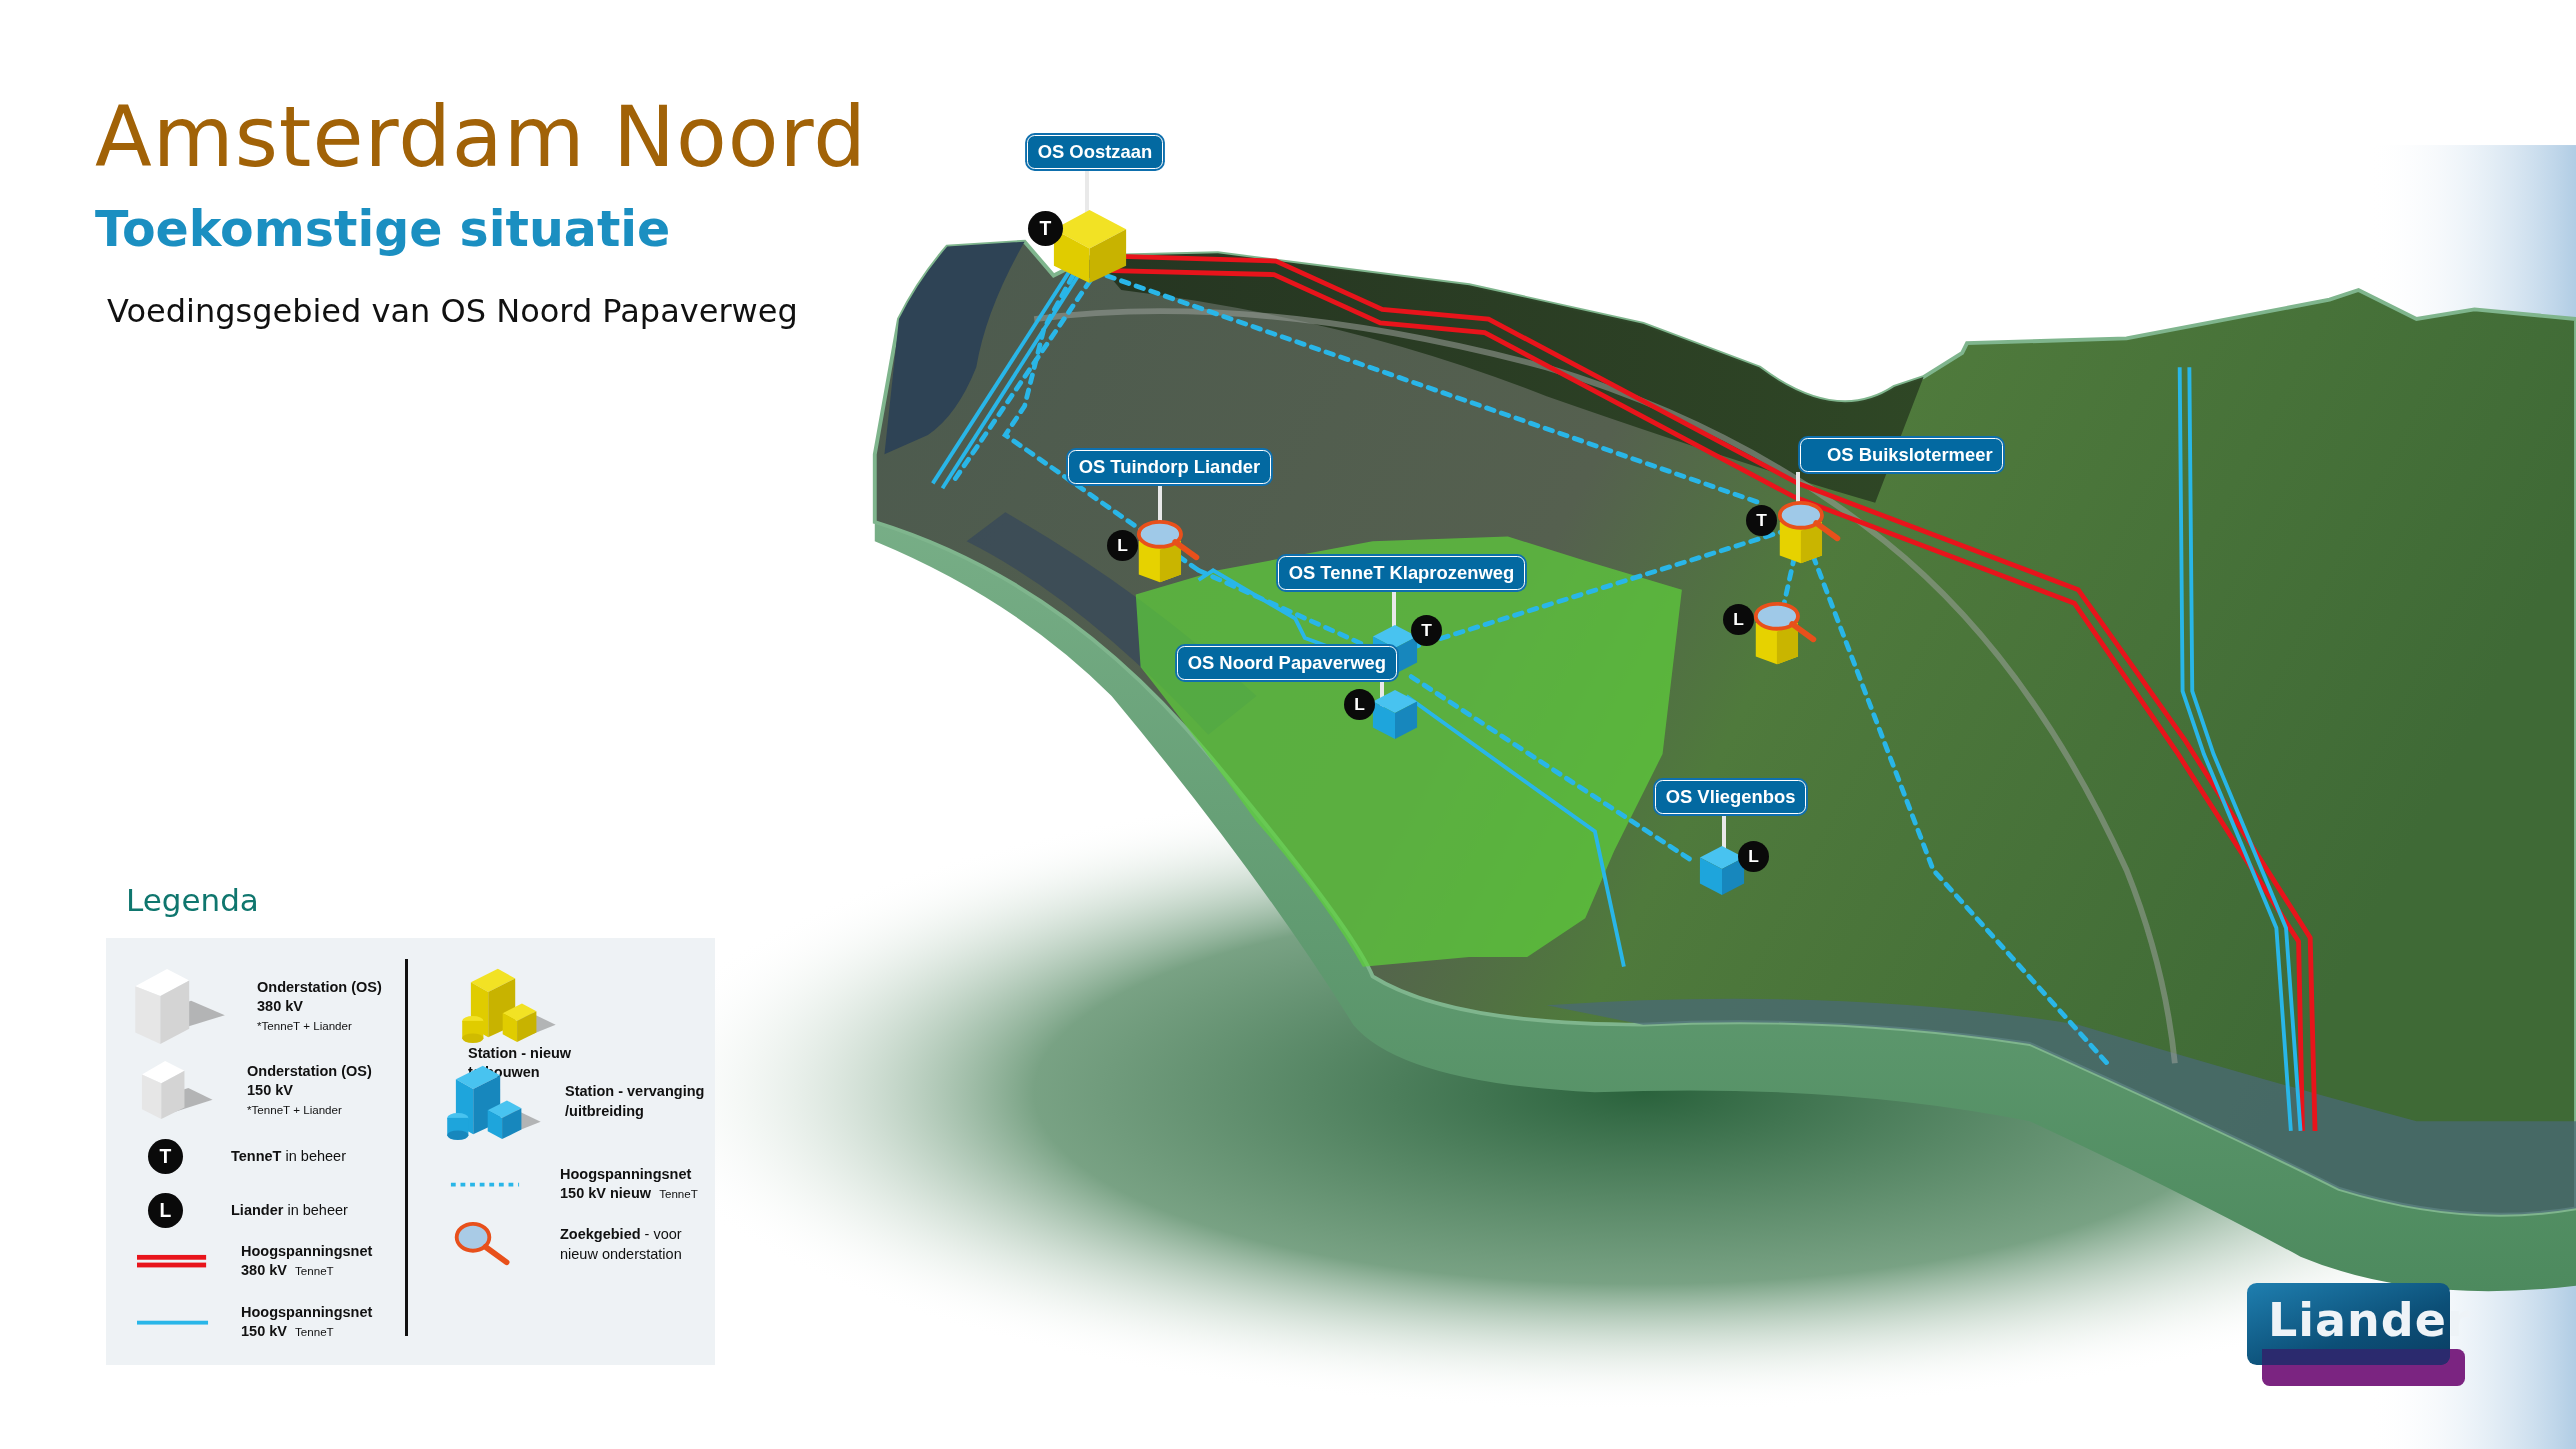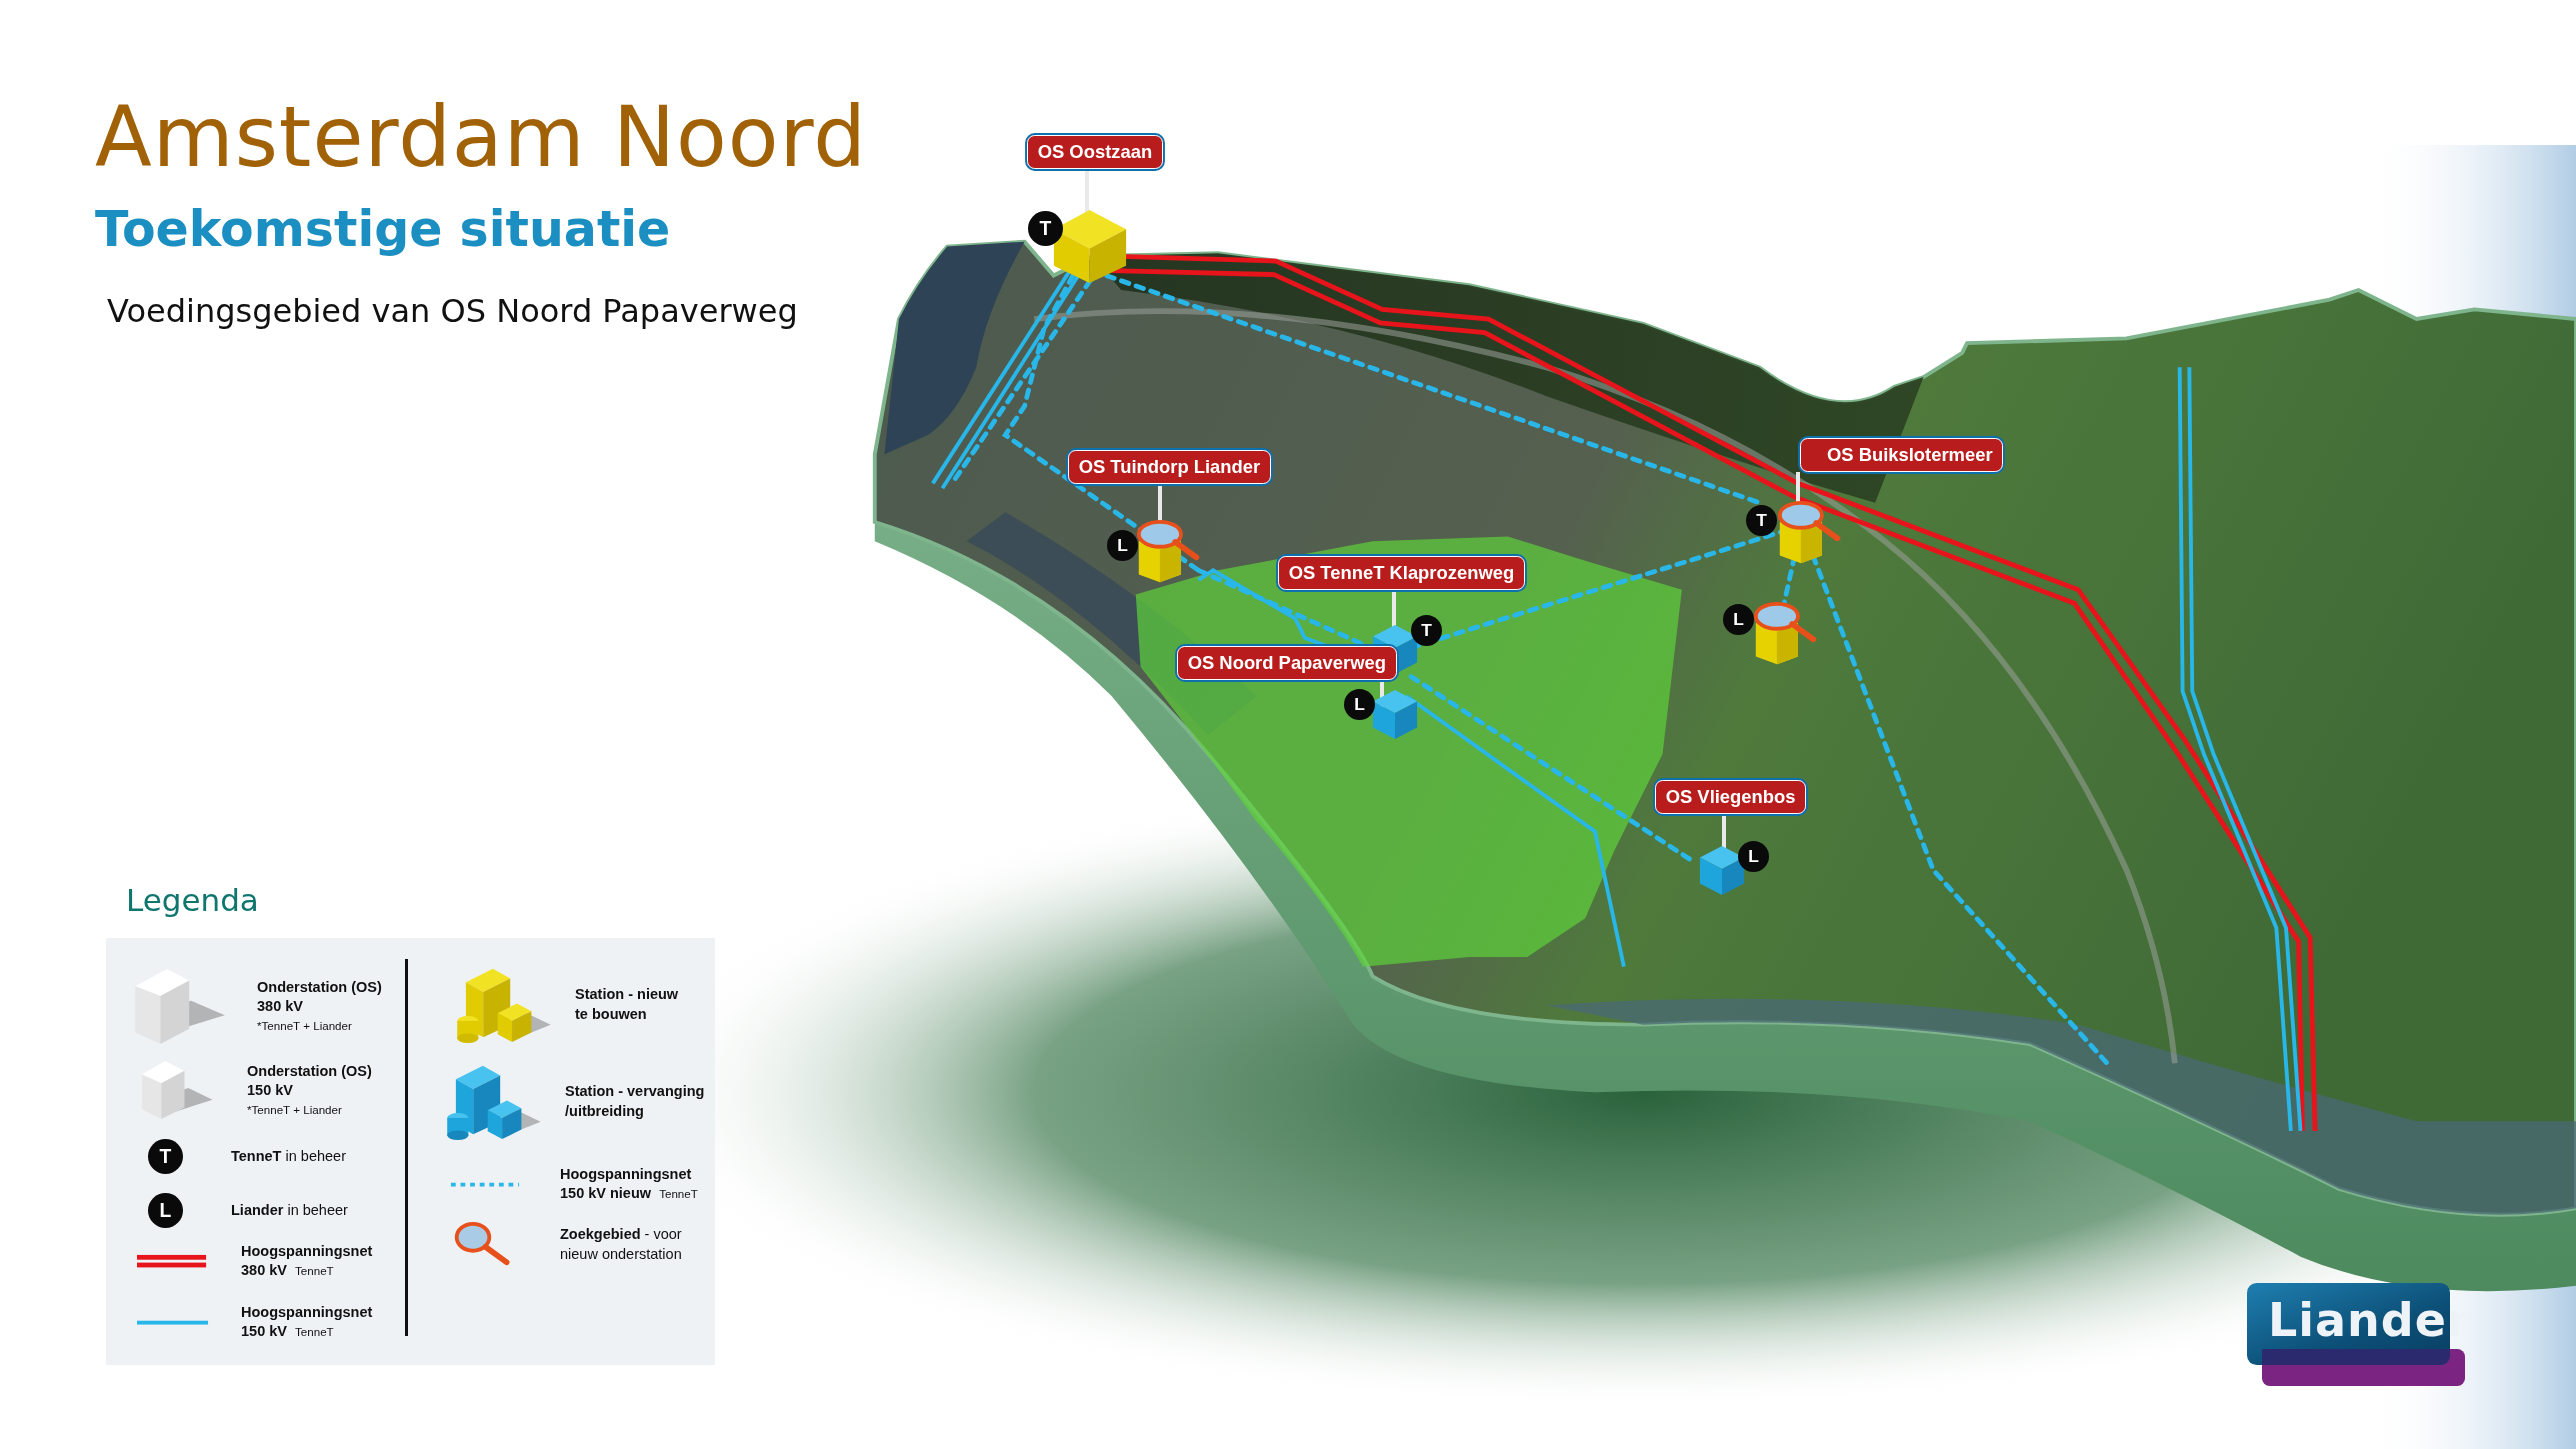--- a/index.html
+++ b/index.html
@@ -10,21 +10,21 @@
   .desc{left:95px;top:292px;font-size:32px;color:#111;font-family:"DejaVu Sans",sans-serif;white-space:nowrap;margin-left:12px;}
   .legend-title{left:126px;top:882px;font-size:31px;color:#0f766e;font-family:"DejaVu Sans",sans-serif;}
   .legend-box{left:106px;top:938px;width:609px;height:427px;background:#eef2f5;}
   .legend-divider{position:absolute;left:299px;top:21px;width:2.9px;height:377px;background:#111;}
   .lg-item{position:absolute;display:flex;align-items:center;}
   .lg-text{font-size:14.5px;line-height:19.3px;color:#111;font-family:"Liberation Sans",sans-serif;}
   .lg-text b{font-weight:bold;}
   .lg-small{font-size:11.6px;}
   .badge{position:absolute;width:35px;height:35px;border-radius:50%;background:#0a0a0a;color:#fff;font-weight:bold;font-size:19.3px;display:flex;align-items:center;justify-content:center;font-family:"Liberation Sans",sans-serif;}
   .badge.sm{width:31px;height:31px;font-size:17.4px;}
-  .maplabel{position:absolute;background:#b91c1c;color:#fff;font-weight:bold;font-size:18.4px;padding:4.8px 9.7px;border-radius:7.7px;border:1.9px solid #ffffff;box-shadow:0 0 0 1.9px #0e6fad;white-space:nowrap;font-family:"Liberation Sans",sans-serif;}
+  .maplabel{position:absolute;background:#0369a1;color:#fff;font-weight:bold;font-size:18.4px;padding:4.8px 9.7px;border-radius:7.7px;border:1.9px solid #ffffff;box-shadow:0 0 0 1.9px #0e6fad;white-space:nowrap;font-family:"Liberation Sans",sans-serif;}
   .stem{position:absolute;width:3.9px;background:#e9e9e9;}
   .logo{left:2247px;top:1283px;width:208px;height:102px;}
   .logo-top{position:absolute;left:0;top:0;width:203px;height:82px;border-radius:9.7px;background:linear-gradient(160deg,#1f7fb0,#0c4f77 60%,#0a3d62);}
   .logo-bottom{position:absolute;left:14.5px;top:66px;width:203px;height:37px;border-radius:7.7px;background:#7b2481;}
   .logo-overlap{position:absolute;left:14.5px;top:66px;width:188px;height:16.4px;background:#2b2a6e;border-radius:0 0 9.7px 0;}
   .logo-text{position:absolute;left:21px;top:9.7px;font-size:46px;font-weight:bold;color:#eef3f7;font-family:"DejaVu Sans",sans-serif;letter-spacing:1px;}
 </style>
 </head>
 <body>
 
@@ -242,21 +242,21 @@
   <div class="lg-item" style="left:31px;top:365px;">
     <svg width="72" height="19.3" viewBox="0 0 75 20">
       <rect x="0" y="8" width="74" height="4" fill="#29b6e8"></rect>
     </svg>
     <div class="lg-text" style="margin-left:32px">
       <b>Hoogspanningsnet</b><br>
       <b>150 kV</b>&nbsp; <span class="lg-small">TenneT</span>
     </div>
   </div>
 
-  <div class="lg-item" style="left:348px;top:27px;">
+  <div class="lg-item" style="left:338px;top:27px;flex-direction:column;">
     <svg width="97" height="79" viewBox="0 0 100 82">
       <polygon points="60,78 100,62 75,50 60,55" fill="#8a8a8a" opacity="0.6"></polygon>
       <polygon points="12,18 40,4 58,14 30,28" fill="#f2e224"></polygon>
       <polygon points="12,18 30,28 30,75 12,65" fill="#e0cc00"></polygon>
       <polygon points="58,14 30,28 30,75 58,62" fill="#c8b300"></polygon>
       <polygon points="45,50 65,40 80,48 60,58" fill="#f2e224"></polygon>
       <polygon points="45,50 60,58 60,80 45,72" fill="#e0cc00"></polygon>
       <polygon points="80,48 60,58 60,80 80,70" fill="#c8b300"></polygon>
       <ellipse cx="14" cy="58" rx="11" ry="5" fill="#f2e224"></ellipse>
       <rect x="3" y="58" width="22" height="18" fill="#e0cc00"></rect>

